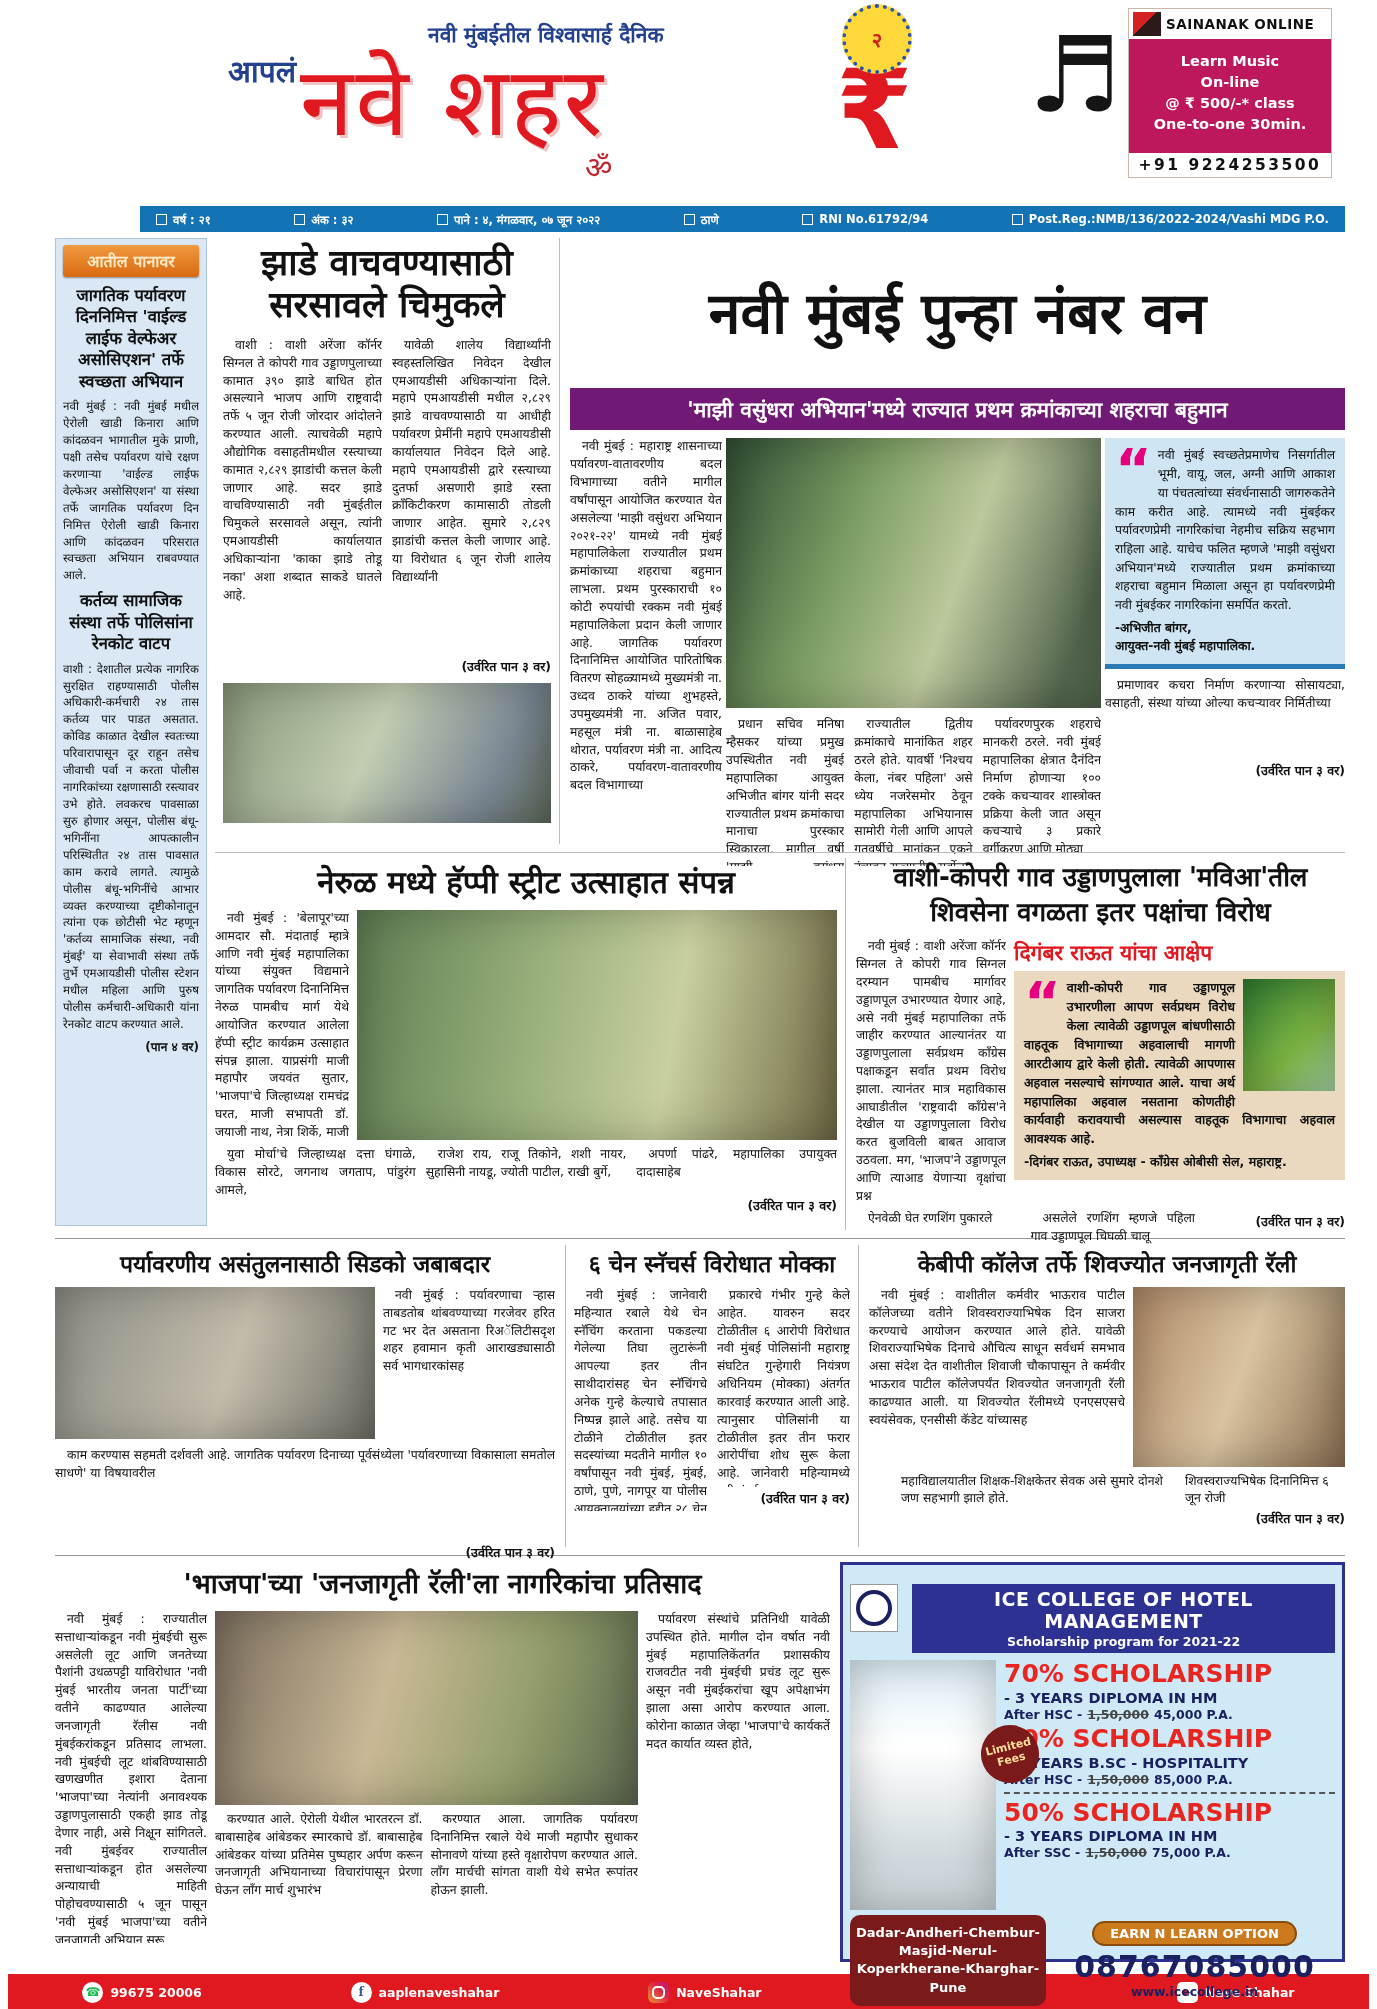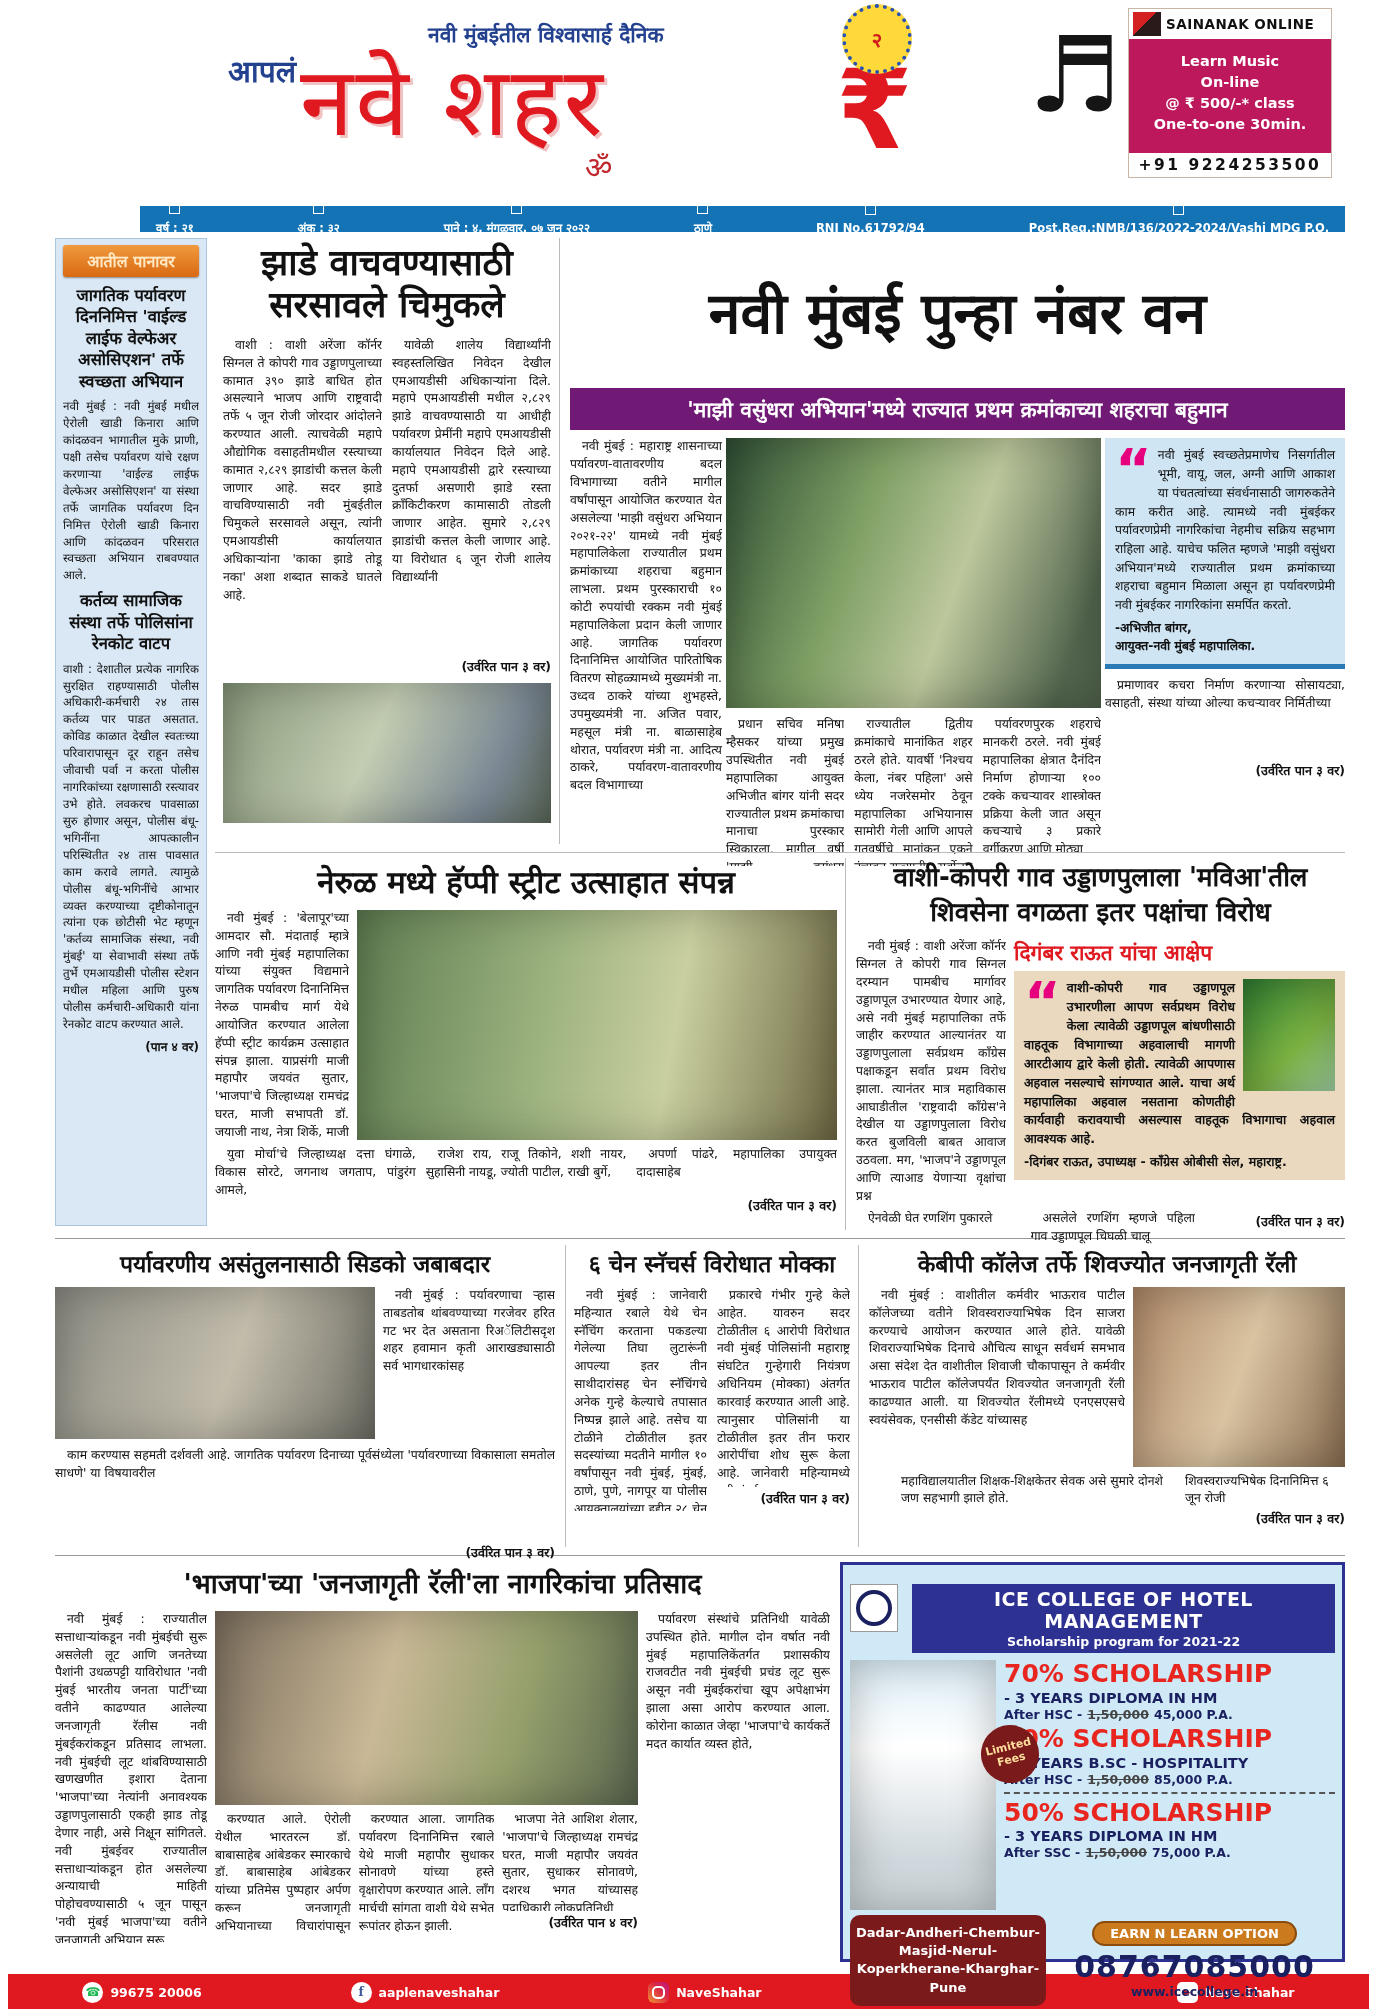--- a/index.html
+++ b/index.html
@@ -20,21 +20,21 @@
   .music-ad{position:absolute;left:1128px;top:8px;width:204px;height:170px;border:1px solid #c9b6a6;display:flex;flex-direction:column;box-sizing:border-box;}
   .ad-top{background:#fff;display:flex;align-items:center;gap:5px;padding:3px 4px;}
   .ad-logo{width:28px;height:24px;background:linear-gradient(135deg,#d42222 45%,#2a1a1a 46%);flex:none;}
   .ad-brand{font-size:13.5px;font-weight:800;color:#111;letter-spacing:0.5px;}
   .ad-mid{flex:1;background:#be185d;color:#fff;text-align:center;font-weight:700;padding-top:12px;line-height:1.45;}
   .ad-mid div{font-size:14.5px;}
   .ad-phone{background:#fff;color:#111;font-weight:800;font-size:15.5px;text-align:center;letter-spacing:2.5px;padding:3px 0;}
 
   
   .dateline{margin:0 32px 0 140px;height:26px;background:#1373b5;display:flex;align-items:center;justify-content:space-between;padding:0 16px;color:#fff;font-size:11.5px;font-weight:600;}
-  .dl-item{display:flex;align-items:center;gap:6px;white-space:nowrap;flex-direction:column;}
+  .dl-item{display:flex;align-items:center;gap:6px;white-space:nowrap;}
   .sq{width:9px;height:9px;border:1.5px solid #fff;display:inline-block;flex:none;}
 
   
   .tcol{font-size:12.3px;line-height:1.45;text-align:justify;text-indent:12px;}
   .jump{font-weight:700;font-size:12.5px;text-align:right;margin-top:3px;}
   .photo{box-shadow:inset 0 0 46px rgba(0,0,0,0.28);}
 
   
   .band1{display:flex;margin:6px 32px 0 55px;gap:8px;}
   .sidebar{width:152px;flex:none;background:#d9e8f4;border:1px solid #aac6dd;padding:6px 7px;height:988px;overflow:hidden;box-sizing:border-box;}
@@ -355,24 +355,20 @@
 
     <section class="bjp">
       <h2 class="bjp-headline">'भाजपा'च्या 'जनजागृती रॅली'ला नागरिकांचा प्रतिसाद</h2>
       <div class="bjp-body">
         <div class="tcol bjp-col1">नवी मुंबई : राज्यातील सत्ताधाऱ्यांकडून नवी मुंबईची सुरू असलेली लूट आणि जनतेच्या पैशांनी उधळपट्टी याविरोधात 'नवी मुंबई भारतीय जनता पार्टी'च्या वतीने काढण्यात आलेल्या जनजागृती रॅलीस नवी मुंबईकरांकडून प्रतिसाद लाभला. नवी मुंबईची लूट थांबविण्यासाठी खणखणीत इशारा देताना 'भाजपा'च्या नेत्यांनी अनावश्यक उड्डाणपुलासाठी एकही झाड तोडू देणार नाही, असे निक्षून सांगितले. नवी मुंबईवर राज्यातील सत्ताधाऱ्यांकडून होत असलेल्या अन्यायाची माहिती पोहोचवण्यासाठी ५ जून पासून 'नवी मुंबई भाजपा'च्या वतीने जनजागृती अभियान सुरू</div>
         <div class="bjp-mid">
           <div class="photo bjp-photo"></div>
           <div class="bjp-midcols">
             <div class="tcol">करण्यात आले. ऐरोली येथील भारतरत्न डॉ. बाबासाहेब आंबेडकर स्मारकाचे डॉ. बाबासाहेब आंबेडकर यांच्या प्रतिमेस पुष्पहार अर्पण करून जनजागृती अभियानाच्या विचारांपासून प्रेरणा घेऊन लाँग मार्च शुभारंभ</div>
             <div class="tcol">करण्यात आला. जागतिक पर्यावरण दिनानिमित्त रबाले येथे माजी महापौर सुधाकर सोनावणे यांच्या हस्ते वृक्षारोपण करण्यात आले. लाँग मार्चची सांगता वाशी येथे सभेत रूपांतर होऊन झाली.</div>
-            <div style="flex:1;">
-              <div class="tcol" style="height:100px;overflow:hidden;">भाजपा नेते आशिश शेलार, 'भाजपा'चे जिल्हाध्यक्ष रामचंद्र घरत, माजी महापौर जयवंत सुतार, सुधाकर सोनावणे, दशरथ भगत यांच्यासह पदाधिकारी लोकप्रतिनिधी</div>
-              <div class="jump">(उर्वरित पान ४ वर)</div>
-            </div>
           </div>
         </div>
         <div class="tcol bjp-col4">पर्यावरण संस्थांचे प्रतिनिधी यावेळी उपस्थित होते. मागील दोन वर्षात नवी मुंबई महापालिकेंतर्गत प्रशासकीय राजवटीत नवी मुंबईची प्रचंड लूट सुरू असून नवी मुंबईकरांचा खूप अपेक्षाभंग झाला असा आरोप करण्यात आला. कोरोना काळात जेव्हा 'भाजपा'चे कार्यकर्ते मदत कार्यात व्यस्त होते,</div>
       </div>
     </section>
 
     <aside class="ice">
       <div class="ice-header">
         <div class="ice-logo"></div>
         <div class="ice-title-wrap">

